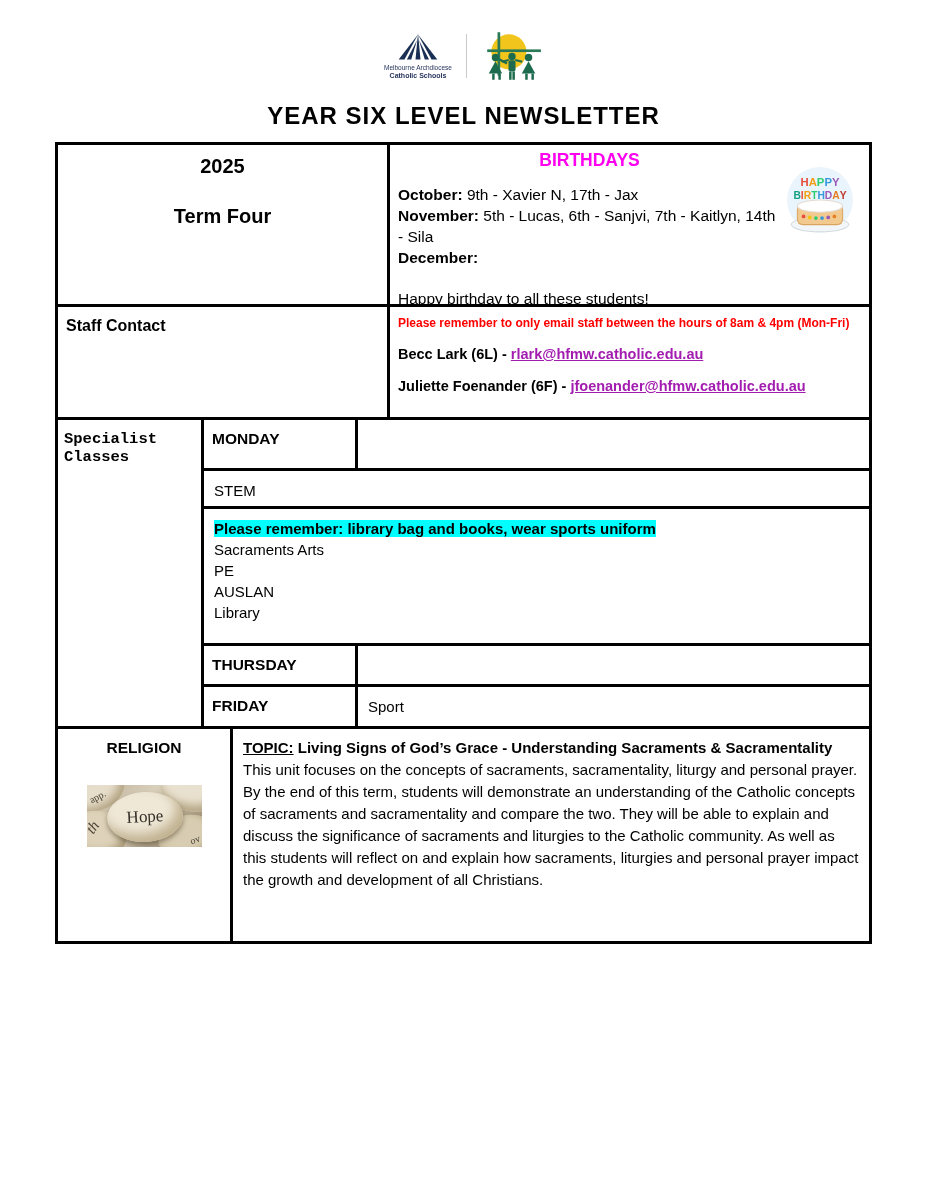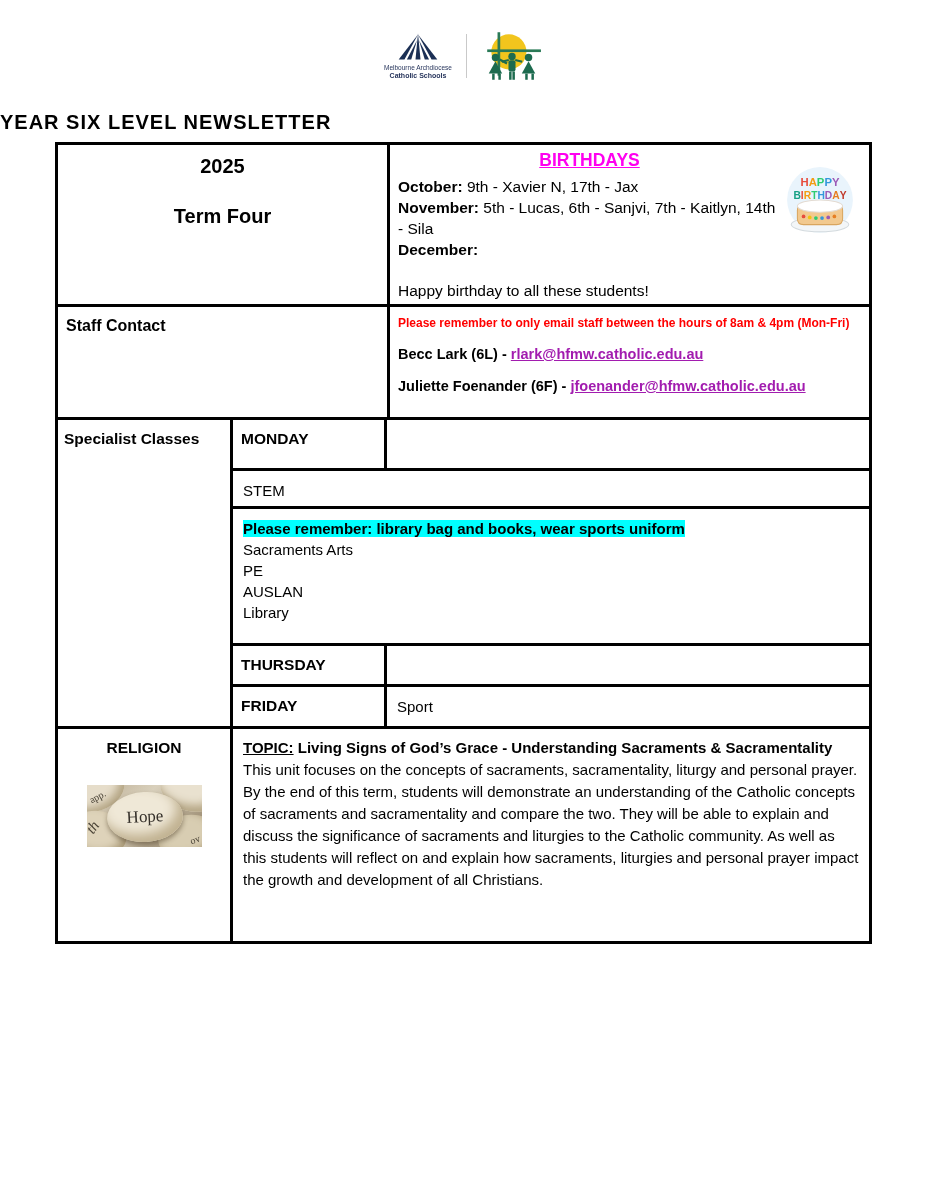--- a/index.html
+++ b/index.html
@@ -14,57 +14,57 @@
   .header { position:absolute; top:30px; left:0; width:100%;
     display:flex; justify-content:center; align-items:center; gap:14px; }
   .macs-logo { display:flex; flex-direction:column; align-items:center; }
   .macs-text { text-align:center; color:#27355c; line-height:1.15; margin-top:2px; }
   .macs-text .l1 { font-size:6.5px; }
   .macs-text .l2 { font-size:7px; font-weight:bold; }
   .logo-divider { width:1px; height:44px; background:#c9c9c9; }
 
   
   .title {
-    position:absolute; top:111px; left:0; width:100%;
-    font-size:20px; font-weight:bold; letter-spacing:1px;
+    position:absolute; top:102px; left:0; width:100%;
+    text-align:center; font-size:24px; font-weight:bold; letter-spacing:1px;
   }
 
   
   .nl-table {
     position:absolute; top:142px; left:55px; width:817px;
     border:3px solid #000; background:#fff;
   }
   .row { display:flex; border-top:3px solid #000; }
   .row.first { border-top:none; }
   .cell-r { flex:1; position:relative; }
 
   
   .row1 { height:159px; }
   .row1 .cell-l { width:332px; border-right:3px solid #000; text-align:center; padding-top:10px; }
   .year { font-size:20px; font-weight:bold; }
   .term { font-size:20px; font-weight:bold; margin-top:27px; }
   .bday-text { padding:5px 88px 5px 8px; font-size:15.5px; line-height:21px; }
   .bday-head { text-align:center; font-size:17.5px; font-weight:bold;
-    color:#ff00f0; text-decoration:underline; margin-bottom:5px; }
+    color:#ff00f0; margin-bottom:13px; }
   .bday-line b { font-weight:bold; }
   .bday-msg { margin-top:20px; }
   .cake { position:absolute; top:20px; right:12px; width:74px; height:74px; }
 
   
   .row2 { height:113px; }
   .row2 .cell-l { width:332px; border-right:3px solid #000; padding:10px 8px; }
   .staff-label { font-size:16px; font-weight:bold; }
   .staff-body { padding:9px 8px 0 8px; }
   .staff-notice { color:#ff0000; font-weight:bold; font-size:12px; }
   .contact-line { margin-top:16px; font-size:14.5px; font-weight:bold; }
   .contact-line a { color:#a21caf; font-weight:bold; text-decoration:underline; }
 
   
   .row3 { height:309px; }
-  .row3 .cell-l { width:175px; border-right:3px solid #000; padding:10px 6px; }
+  .row3 .cell-l { width:146px; border-right:3px solid #000; padding:10px 6px;font-family:Liberation Mono, monospace; }
   .spec-label { font-size:15.5px; font-weight:bold; }
   .days-col { flex:1; display:flex; flex-direction:column; }
   .day-row { display:flex; border-top:3px solid #000; }
   .day-row.first { border-top:none; }
   .day-label { width:154px; border-right:3px solid #000; padding:10px 8px; font-size:15.5px; font-weight:bold; }
   .day-content { flex:1; padding:9px 10px; font-size:15px; line-height:21px; }
   .r-mon { height:50px; } .r-tue { height:38px; } .r-wed { height:144px; }
   .r-thu { height:42px; } .r-fri { height:44px; }
   .hl { font-weight:bold; background:#00ffff; }
 

